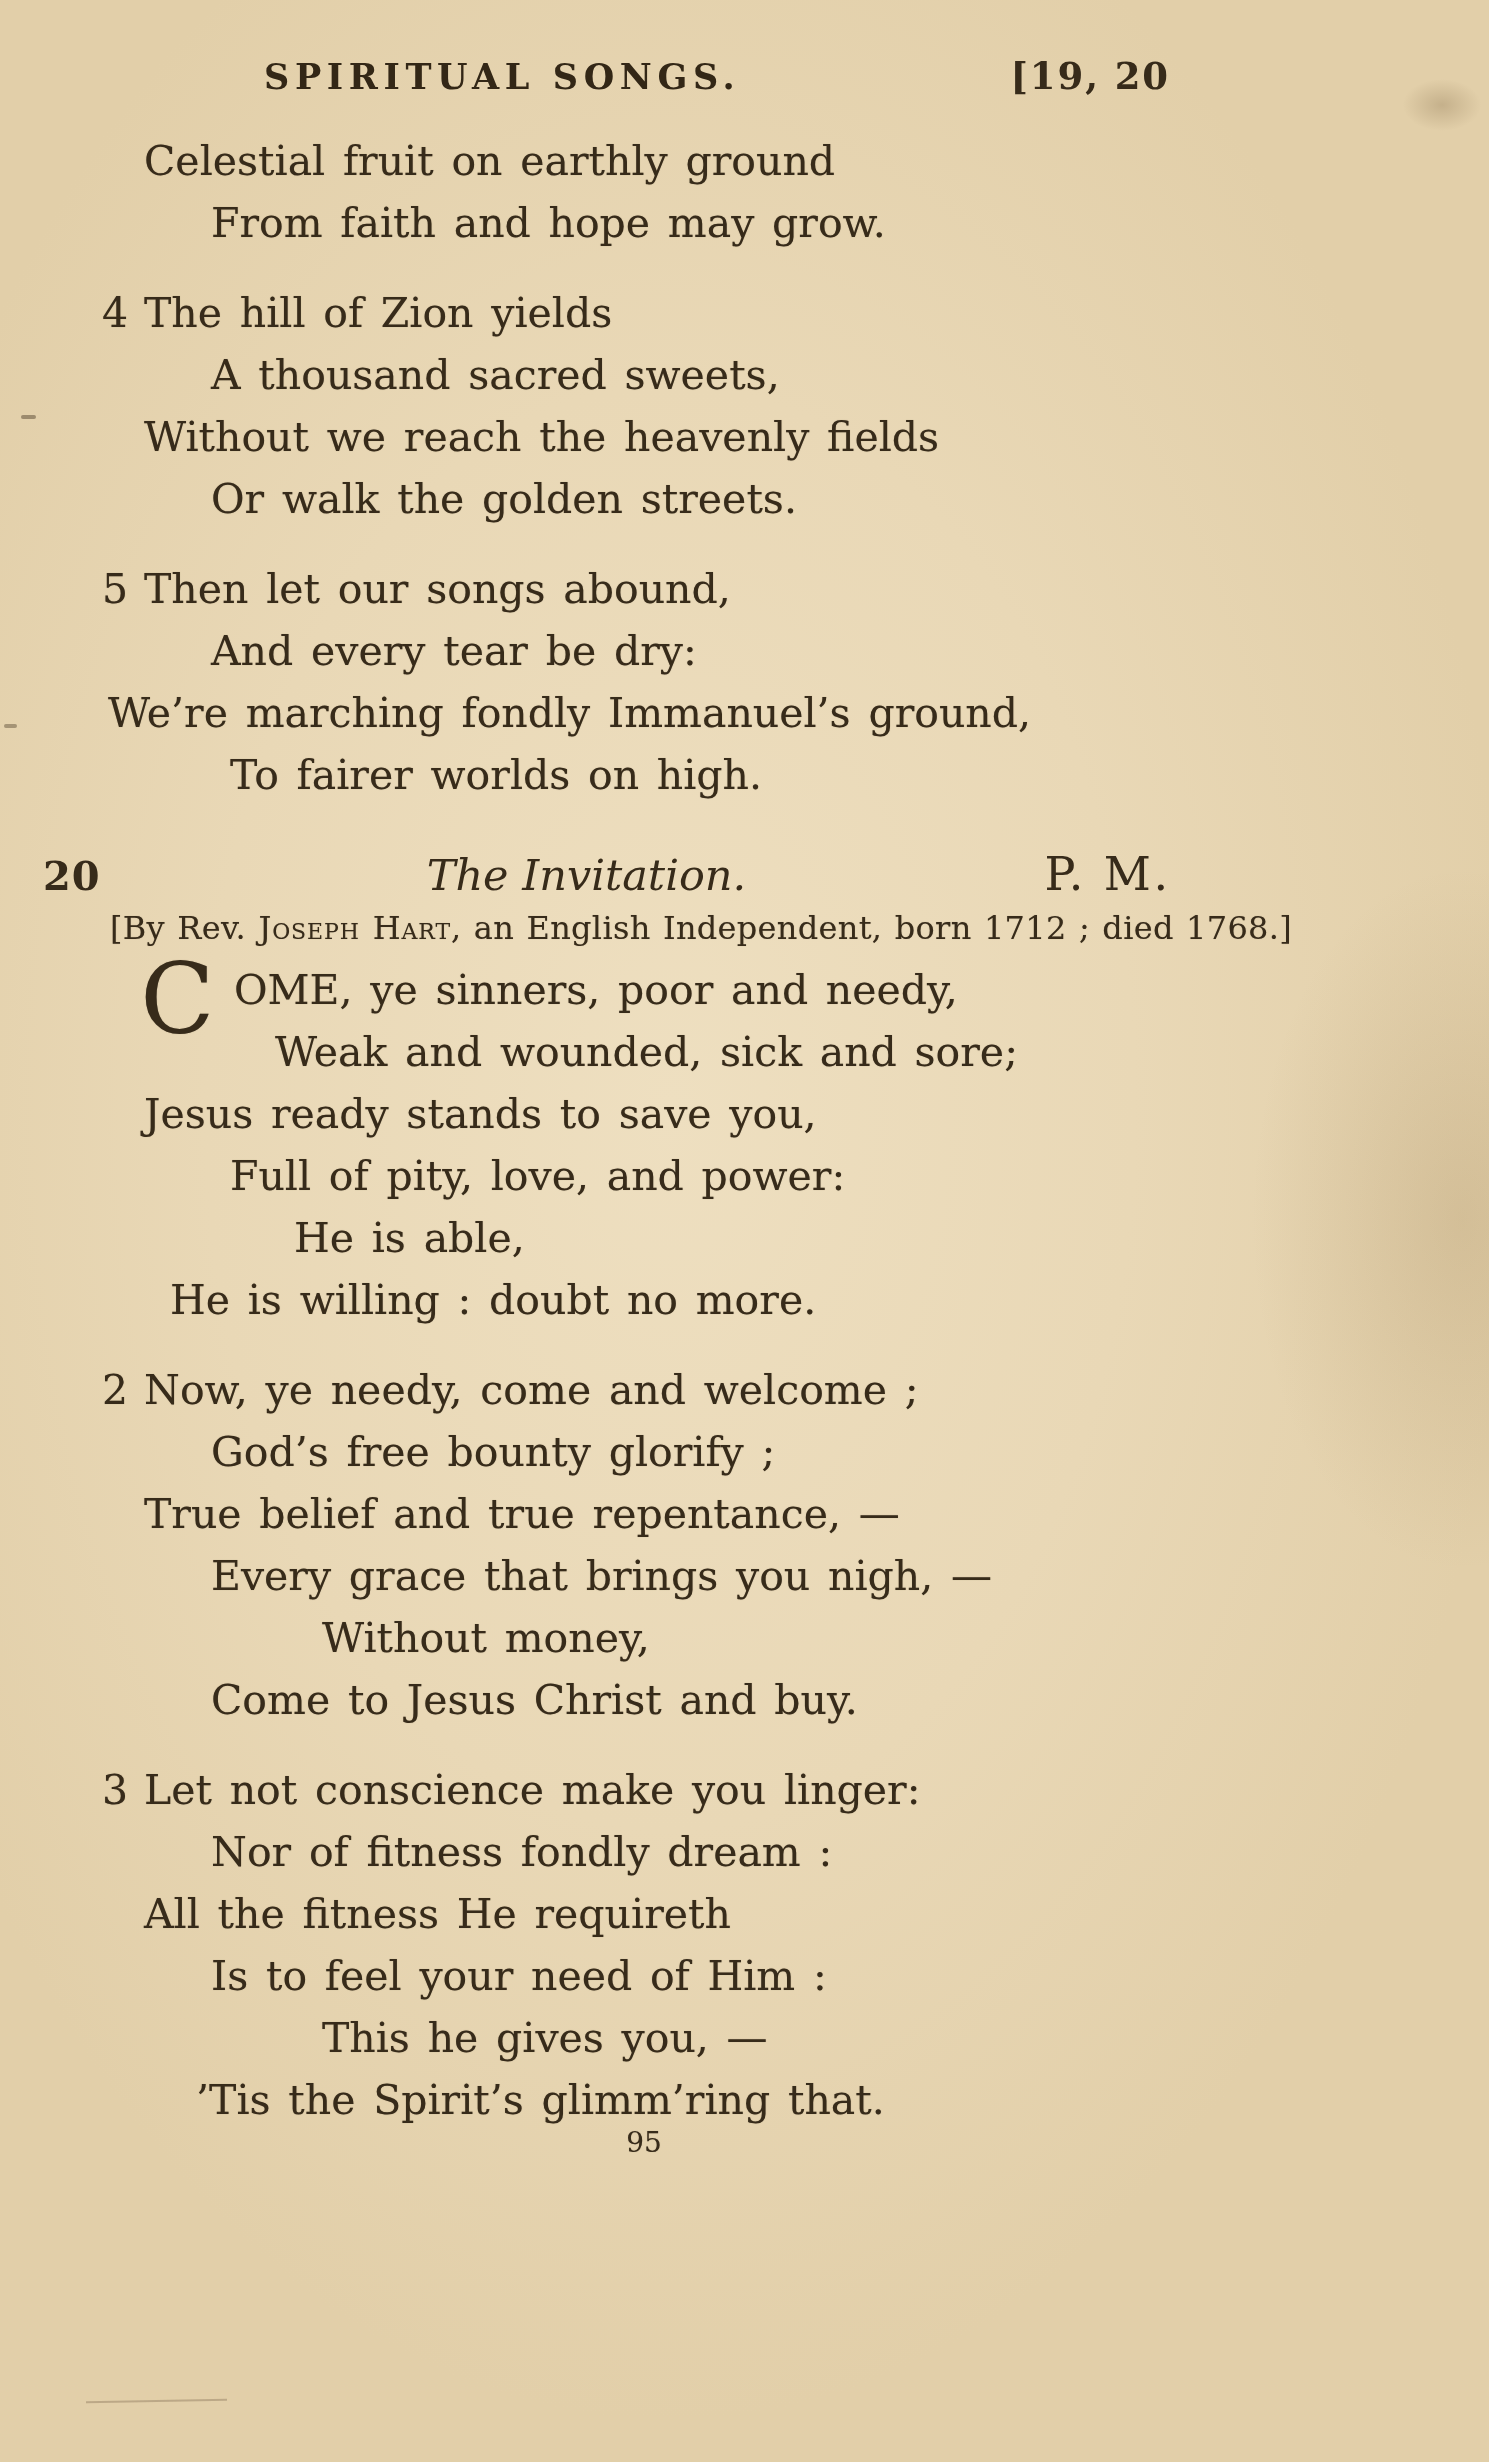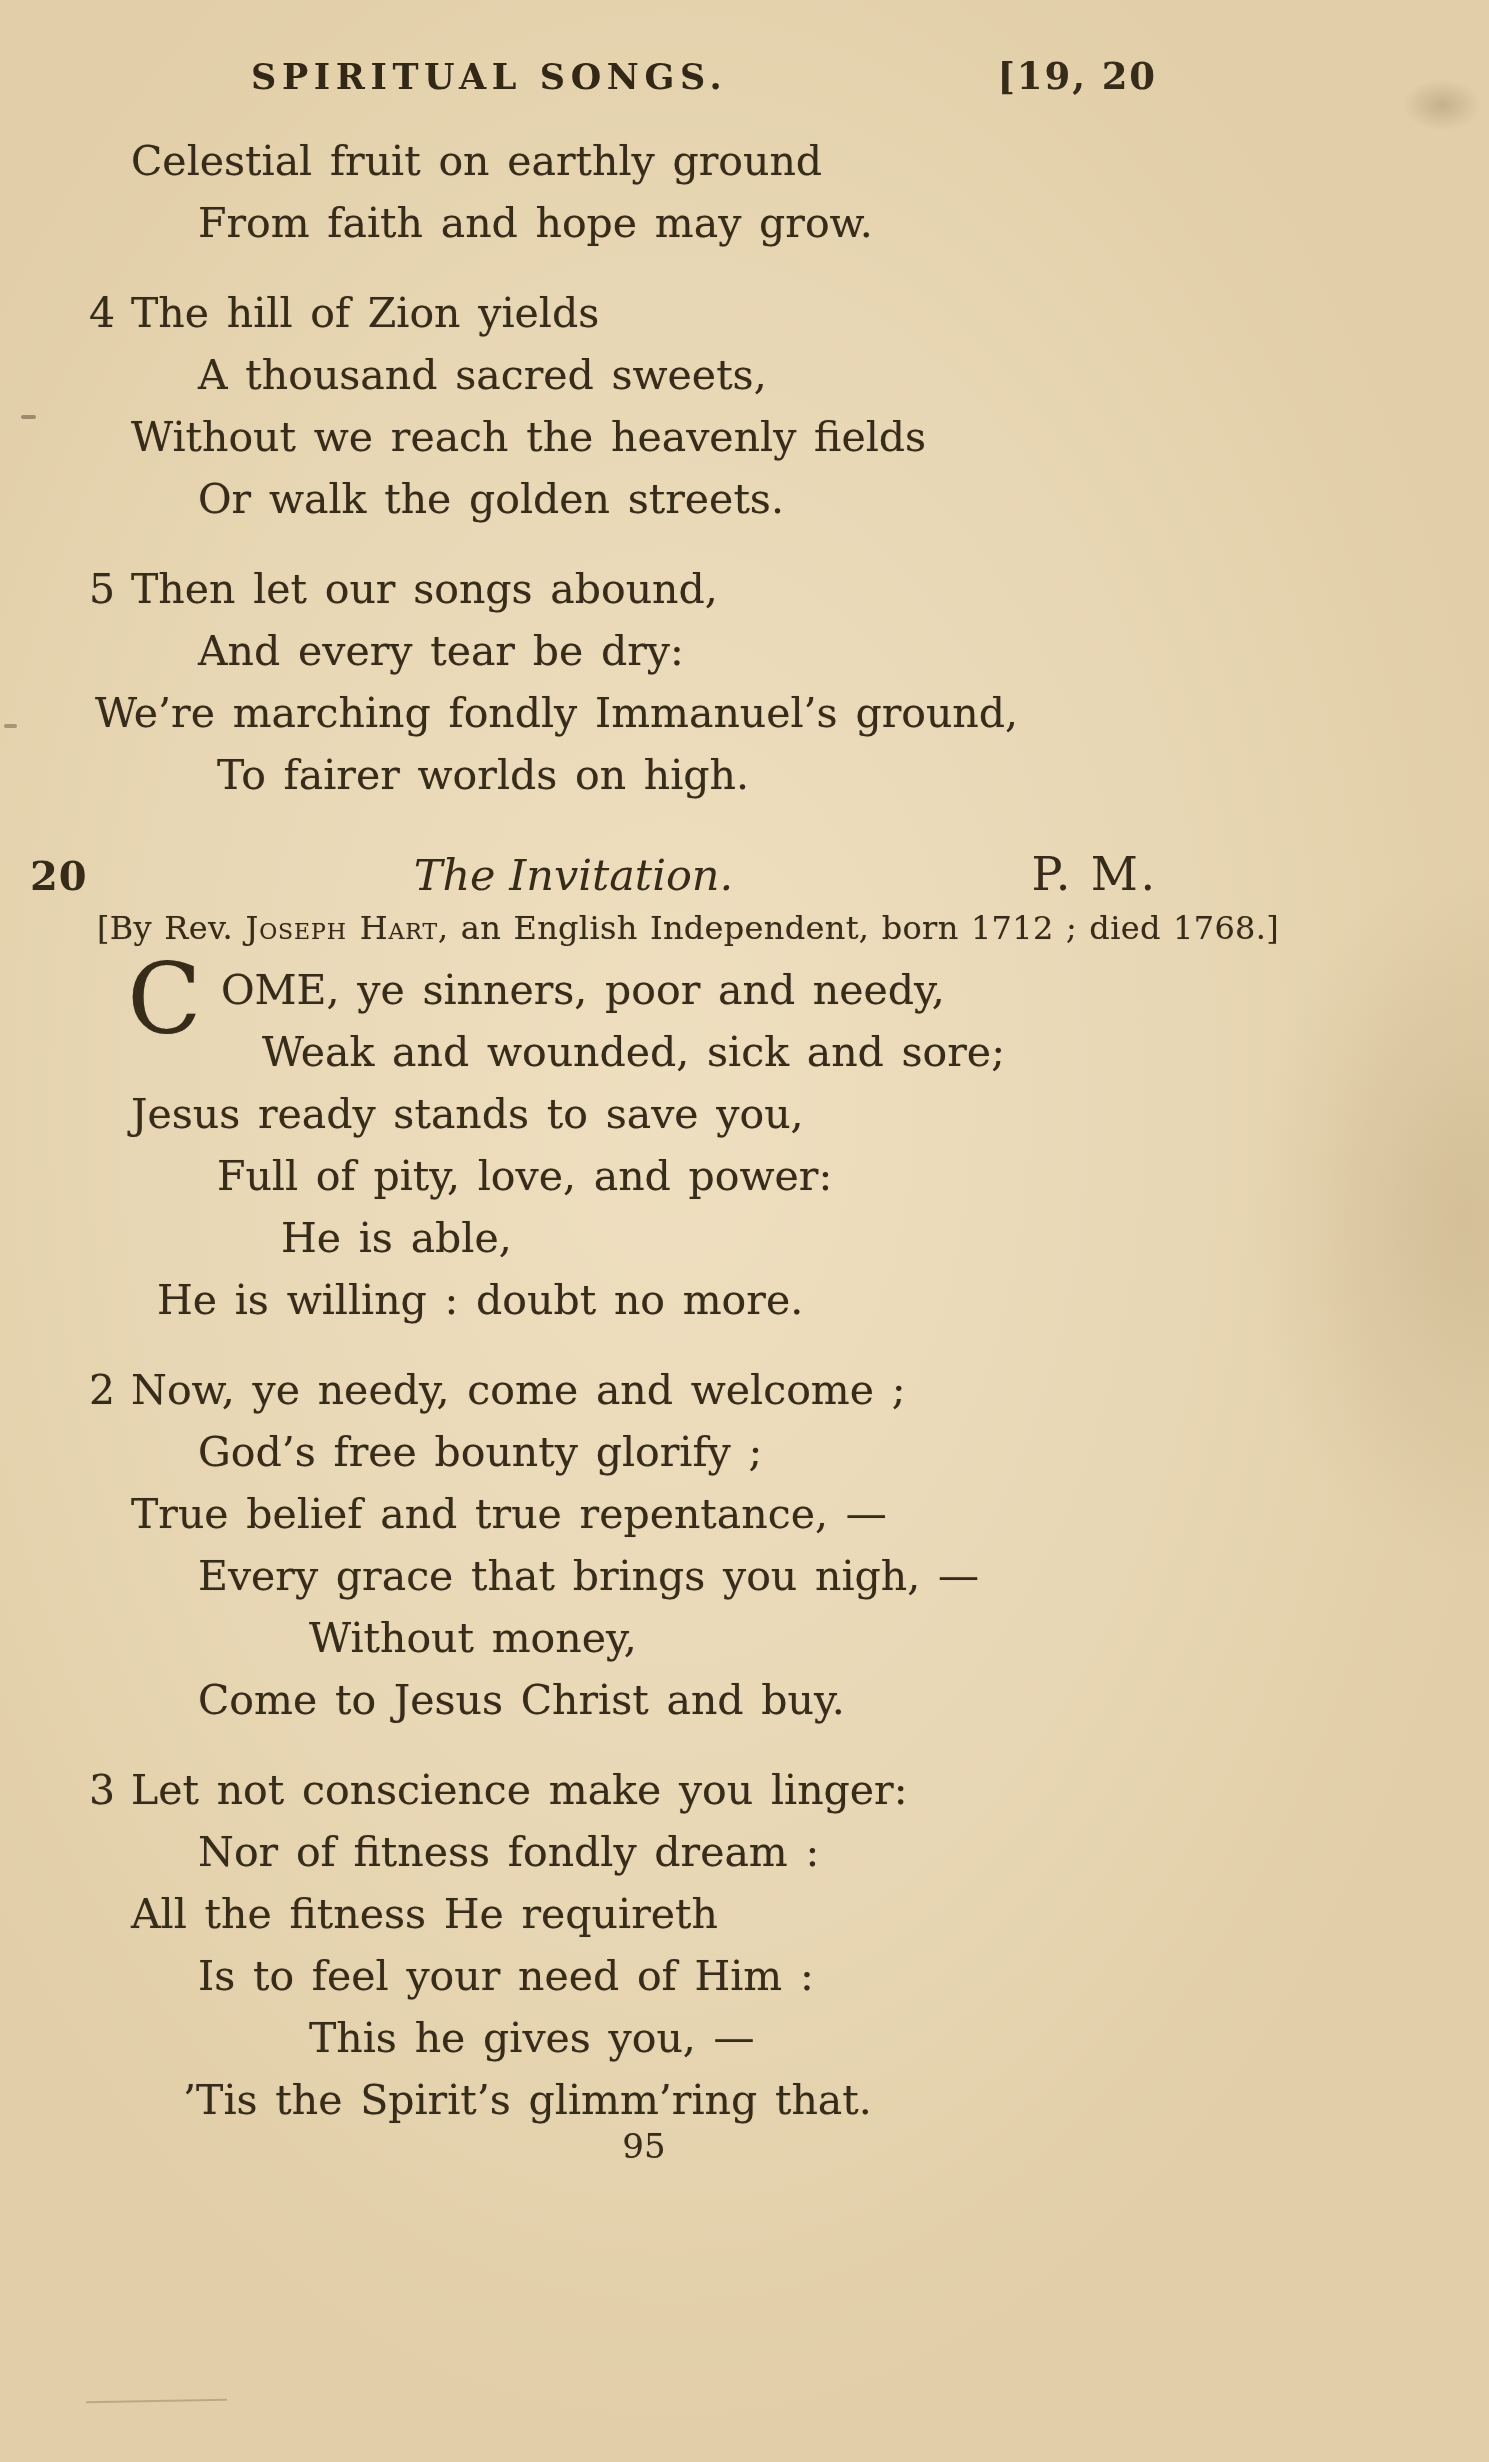--- a/index.html
+++ b/index.html
@@ -11,21 +11,21 @@
     width:1489px; height:2462px;
     overflow:hidden;
     background:
       radial-gradient(ellipse 56px 37px at 1442px 105px, rgba(110,85,50,0.25), transparent 70%),
       radial-gradient(ellipse 281px 469px at 1462px 1219px, rgba(140,110,65,0.18), transparent 75%),
       radial-gradient(ellipse 844px 1312px at 45% 45%, #eedfc0 0%, #e9d8b6 55%, #e2cfa9 100%);
     font-family:"DejaVu Serif","Liberation Serif",serif;
     color:#372b1a;
   }
 
-  .content { position:absolute; left:131px; top:54px; width:1026px; }
+  .content { position:absolute; left:144px; top:54px; width:1026px; }
 
   .running-head{
     display:flex; justify-content:space-between; align-items:baseline;
     padding-left:120px; margin-bottom:32px;
   }
   .head-title{ font-size:35px; font-weight:bold; letter-spacing:5.6px; color:#33271633; color:#332716; }
   .head-ref{ font-size:37px; font-weight:bold; letter-spacing:1.9px; }
 
   .verse{ font-size:41px; line-height:62px; word-spacing:4.7px; }
   .line{ position:relative; white-space:nowrap; text-shadow:0 0 0.9px rgba(55,43,26,0.35); }
@@ -62,21 +62,21 @@
   .attribution .sc{ font-variant:small-caps; letter-spacing:0.9px; }
 
   .opening{ position:relative; margin-top:24.4px; }
   .dropcap{
     position:absolute; left:-3.7px; top:-7.5px;
     font-size:97px; line-height:1;
   }
 
   .page-number{
     position:absolute; left:131px; width:1026px; top:2126px;
-    text-align:center; font-size:34px;
+    text-align:center; font-size:28px;
     text-shadow:0 0 0.9px rgba(55,43,26,0.3);
   }
 
   
   .artifact{ position:absolute; pointer-events:none; }
   .mark-dash-1{ left:20.6px; top:415px; width:15px; height:3.7px; background:rgba(70,55,35,0.45); border-radius:1.9px; }
   .mark-dash-2{ left:3.7px; top:724px; width:13px; height:3.7px; background:rgba(70,55,35,0.4); border-radius:1.9px; }
   .mark-line-bottom{ left:86px; top:2400px; width:141px; height:1.9px; background:rgba(90,70,45,0.28); transform:rotate(-1deg); }
 </style>
 </head>

